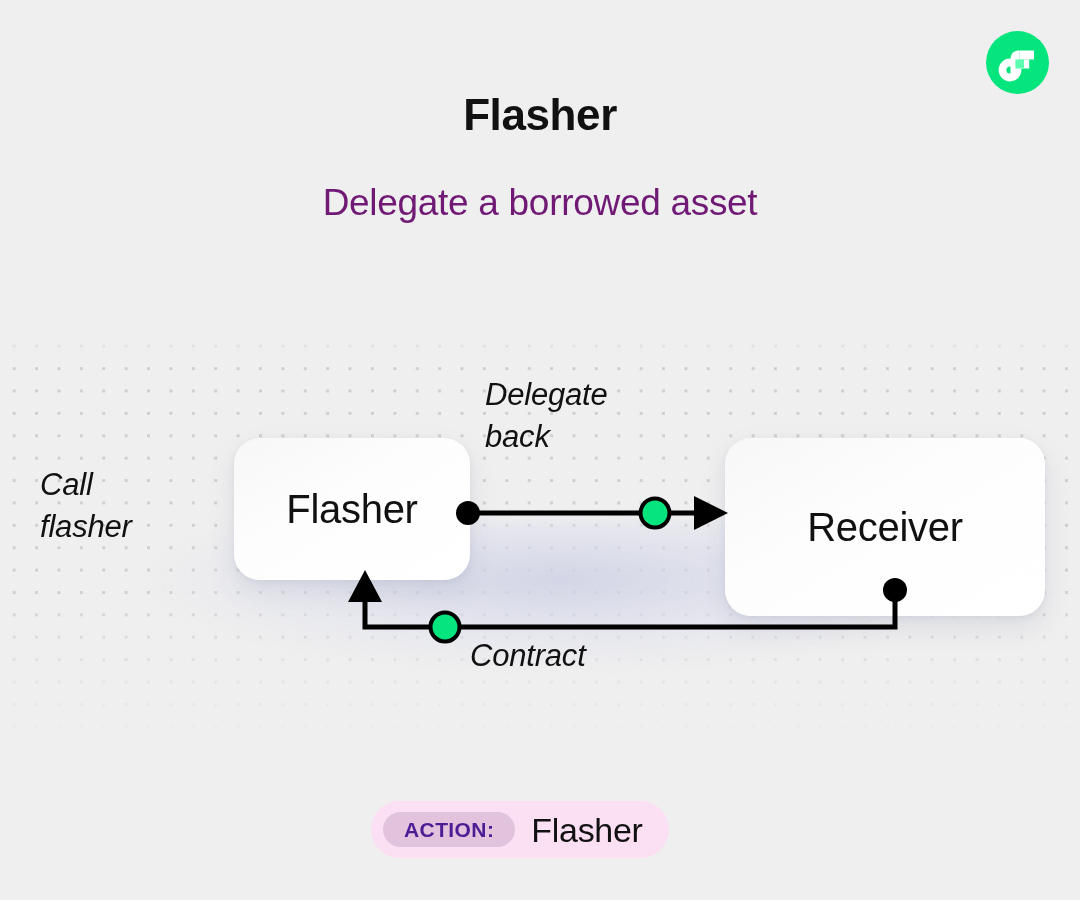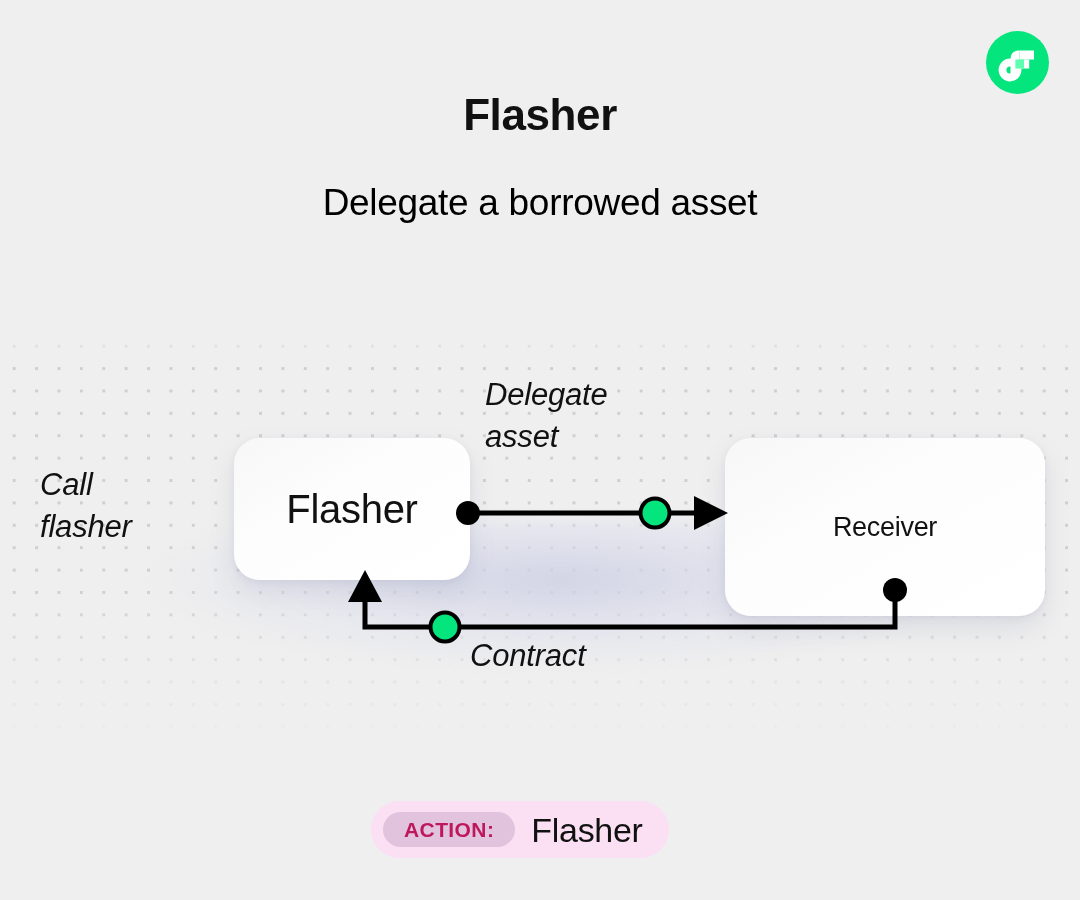--- a/index.html
+++ b/index.html
@@ -43,21 +43,21 @@
   }
   #subtitle {
     position: absolute;
     top: 178px;
     left: 0;
     width: 1080px;
     text-align: center;
     font-size: 37px;
     font-weight: 400;
     line-height: 49px;
-    color: #000000;
+    color: #701a75;
     letter-spacing: -0.3px;
   }
   #subtitle .sub-line { display: block; }
 
   
   #diagram {
     position: absolute;
     top: 330px;
     left: 0;
     width: 1080px;
@@ -109,21 +109,21 @@
     width: 236px;
     height: 142px;
     font-size: 40px;
     line-height: 46px;
   }
   #node-receiver {
     left: 725px;
     top: 108px;
     width: 320px;
     height: 178px;
-    font-size: 27px;
+    font-size: 40px;
     line-height: 52px;
   }
   #node-receiver .node-label { display: block; }
 
   
   #connectors {
     position: absolute;
     inset: 0;
     width: 1080px;
     height: 430px;
@@ -165,21 +165,21 @@
     height: 57px;
     padding: 0 26px 0 12px;
     border-radius: 29px;
     background: #fbdff3;
     display: flex;
     align-items: center;
     gap: 16px;
   }
   #action-badge-key {
     background: #e2c3dd;
-    color: #be185d;
+    color: #4c1d95;
     font-size: 21px;
     font-weight: bold;
     letter-spacing: 0.4px;
     border-radius: 22px;
     padding: 7px 21px;
     line-height: 1;
   }
   #action-badge-value {
     color: #111111;
     font-size: 34px;
@@ -215,21 +215,21 @@
   <div id="dot-grid"></div>
   <div id="stage-glow"></div>
 
   <div class="edge-label" id="label-call-flasher">
     <span class="lbl-line">Call</span>
     <span class="lbl-line">flasher</span>
   </div>
 
   <div class="edge-label" id="label-delegate-funds">
     <span class="lbl-line">Delegate</span>
-    <span class="lbl-line">asset</span>
+    <span class="lbl-line">back</span>
   </div>
 
   <div class="edge-label" id="label-repayment">Contract</div>
 
   <div class="node-card" id="node-flasher">
     <span class="node-label">Flasher</span>
   </div>
 
   <div class="node-card" id="node-receiver">
     <div>

